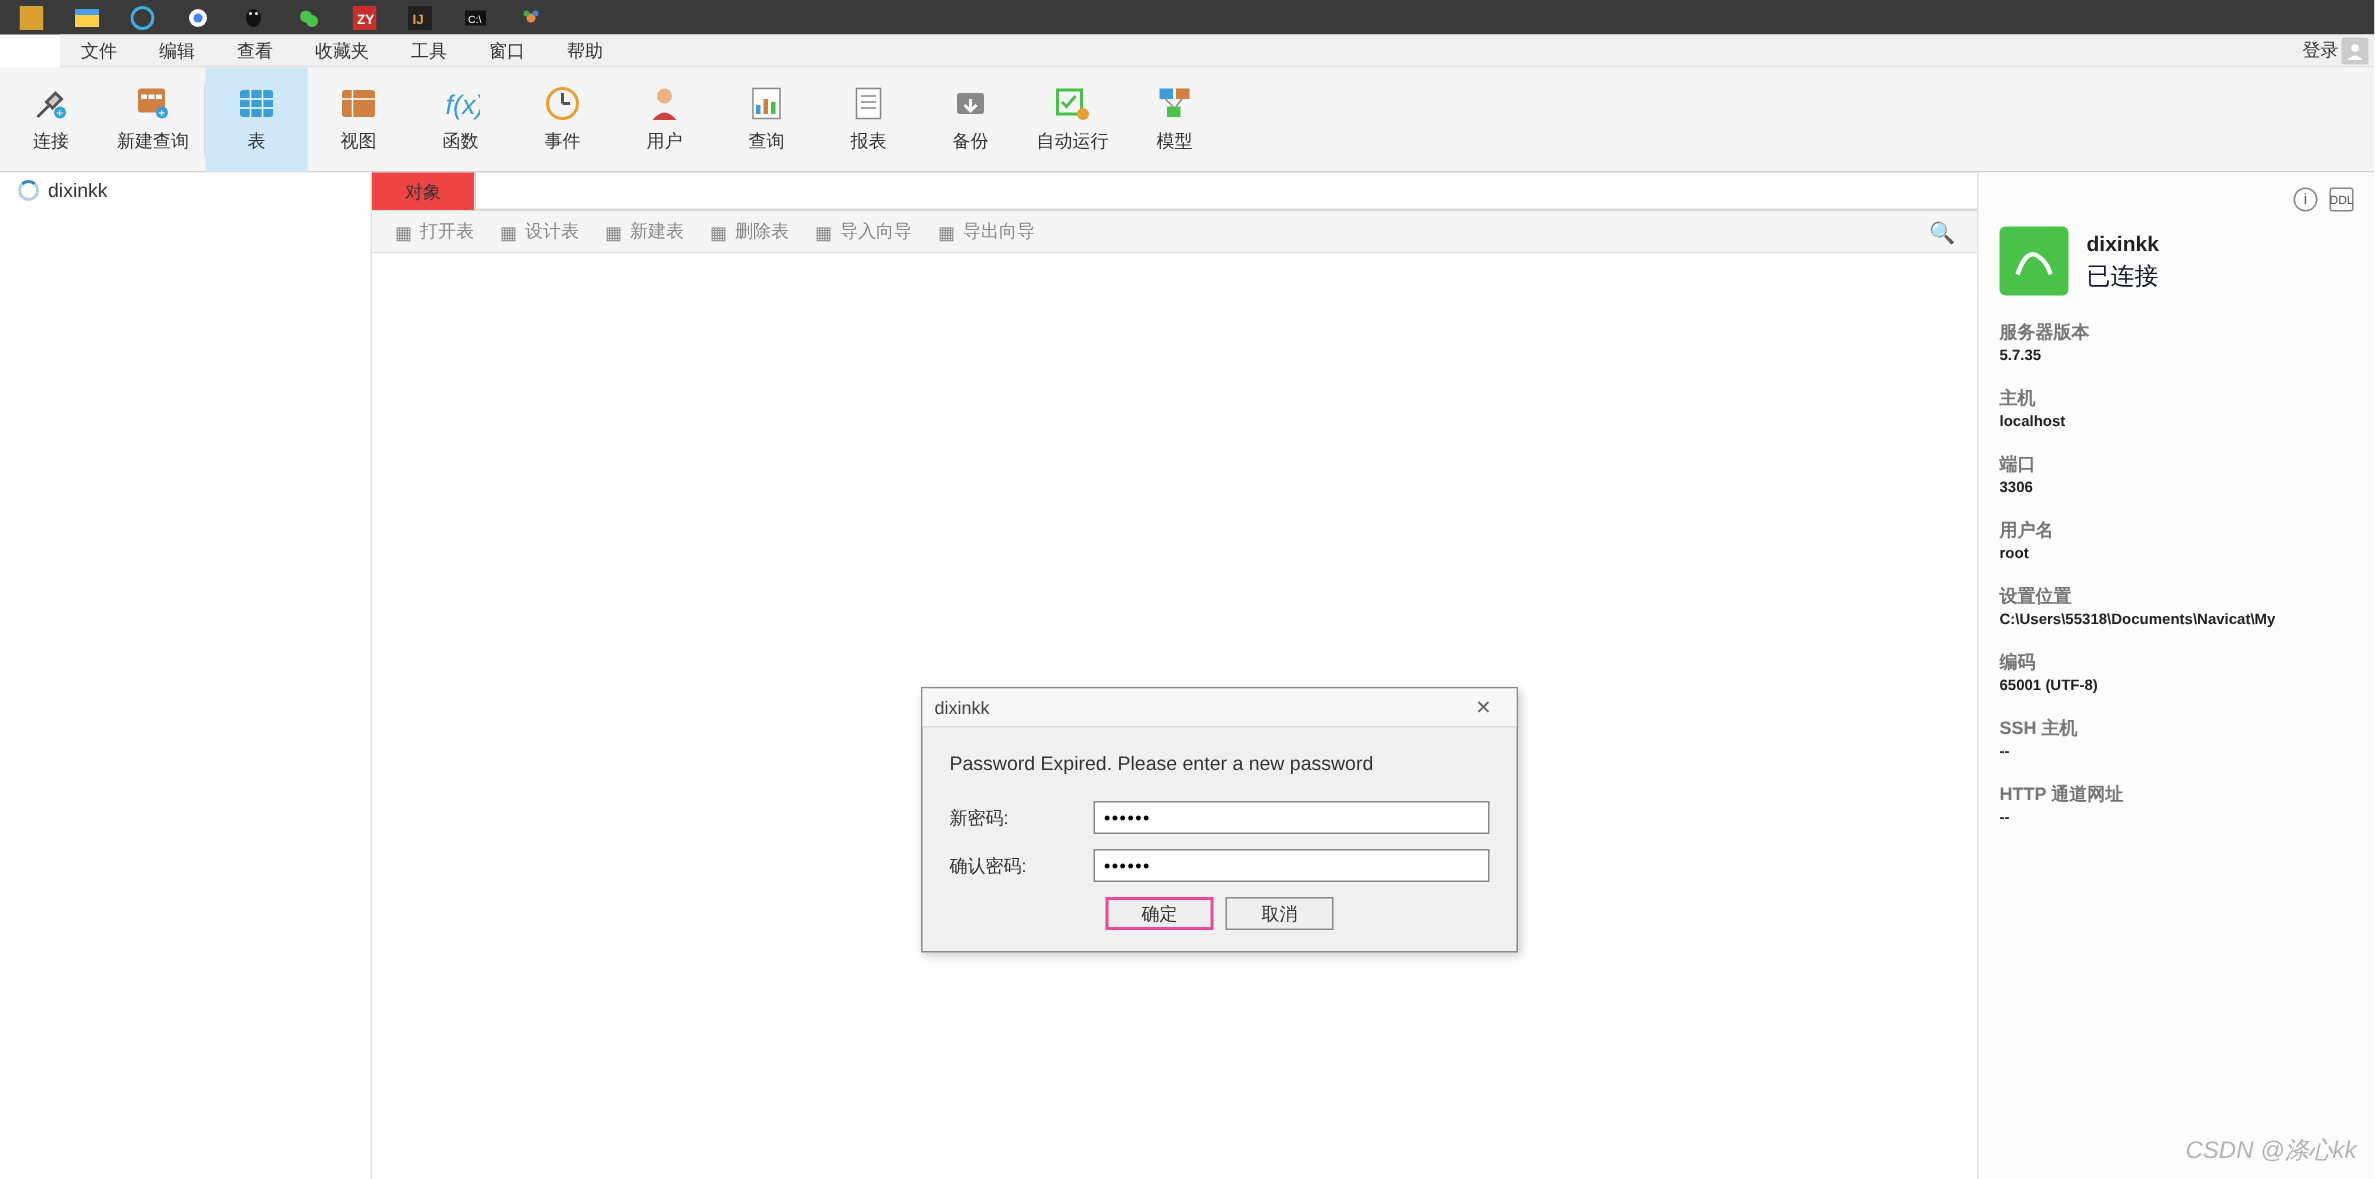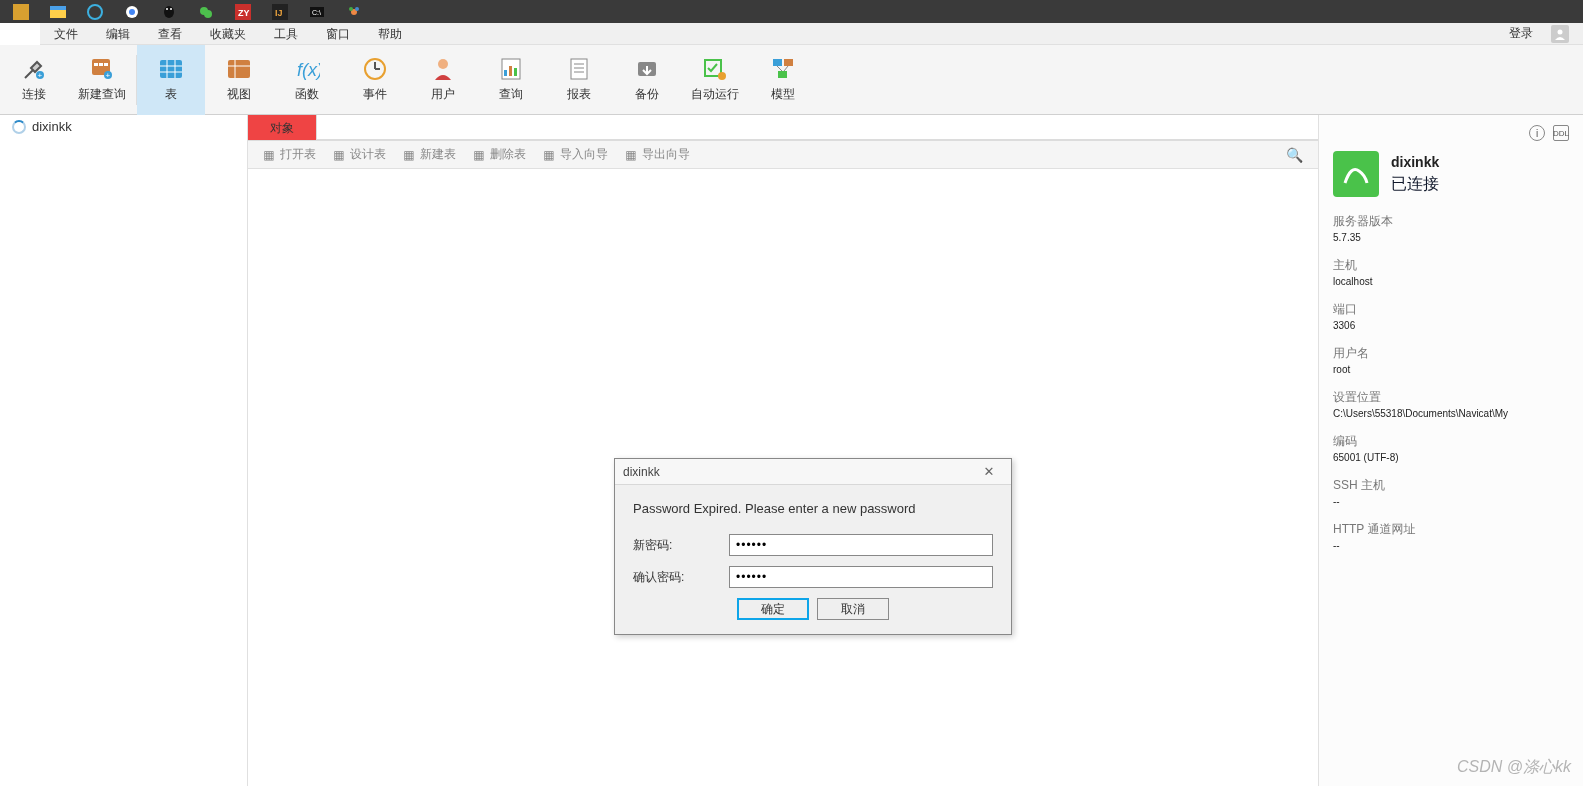--- a/index.html
+++ b/index.html
@@ -6,21 +6,21 @@
 body { width: 1583px; height: 786px; overflow: hidden; background: #fff; font-size: 12px; color: #333; position: relative; }
 
 
 .taskbar { height: 23px; background: #3a3a3a; display: flex; align-items: center; padding: 0 2px; }
 .taskbar-item { width: 37px; height: 23px; display: flex; align-items: center; justify-content: center; }
 .taskbar-item svg { width: 16px; height: 16px; }
 
 
 .menubar { height: 22px; background: #f0f0f0; display: flex; align-items: center; border-bottom: 1px solid #e0e0e0; margin-left: 40px; }
 .menu-item { padding: 0 14px; height: 22px; line-height: 22px; font-size: 12px; cursor: default; }
-.login-area { margin-left: auto; display: flex; align-items: center; padding-right: 14px; gap: 18px; }
+.login-area { margin-left: auto; display: flex; align-items: center; padding-right: 4px; gap: 2px; }
 .avatar-placeholder { width: 18px; height: 18px; background: #ccc; border-radius: 2px; display:flex; align-items:center; justify-content:center; }
 
 
 .toolbar { height: 70px; background: #f5f5f5; display: flex; align-items: center; border-bottom: 1px solid #d0d0d0; }
 .tool-btn { width: 68px; height: 70px; display: flex; flex-direction: column; align-items: center; justify-content: center; gap: 4px; font-size: 12px; cursor: default; }
 .tool-btn.active { background: #cfe7f7; }
 .tool-btn .ticon { width: 26px; height: 26px; display:flex; align-items:center; justify-content:center; }
 .vsep { width: 1px; height: 50px; background: #ddd; }
 
 
@@ -40,34 +40,34 @@
 .content-area { flex:1; background:#fff; }
 
 .rightpanel { width: 265px; border-left: 1px solid #e0e0e0; background: #fcfcfc; padding: 8px 14px; overflow:hidden; font-size:13px; }
 .rp-icons { display:flex; gap:8px; justify-content:flex-end; padding:2px 0 10px 0; }
 .rp-icons .ricon { width:16px; height:16px; border:1px solid #888; border-radius:50%; display:flex; align-items:center; justify-content:center; font-size:10px; color:#555; }
 .rp-icons .ricon.sq { border-radius:2px; font-size:8px; }
 .conn-head { display:flex; gap:12px; align-items:center; margin-bottom:16px; }
 .conn-logo { width:46px; height:46px; background:#4ac24a; border-radius:4px; display:flex; align-items:center; justify-content:center; }
 .conn-name { font-size:14px; font-weight:600; color:#222; }
 .conn-status { color:#0f172a; font-size:16px; margin-top:4px; }
-.info-block { margin-bottom:14px; }
+.info-block { margin-bottom:14px;font-weight:bold; }
 .info-label { color:#777; font-size:12px; margin-bottom:2px; }
 .info-value { color:#222; font-size:10px; word-break:break-all; }
 .dialog { position:absolute; left:614px; top:458px; width:398px; background:#f0f0f0; border:1px solid #888; box-shadow:2px 2px 6px rgba(0,0,0,0.2); }
 .dialog-title { height:26px; display:flex; align-items:center; padding:0 8px; font-size:12px; color:#444; border-bottom:1px solid #d8d8d8; background:#f7f7f7; }
 .dialog-close { margin-left:auto; width:28px; text-align:center; color:#666; font-size:13px; cursor:default; }
 .dialog-body { padding:16px 18px 14px 18px; }
 .dialog-msg { font-size:13px; color:#333; margin-bottom:18px; }
 .form-row { display:flex; align-items:center; margin-bottom:10px; }
 .form-label { width:96px; font-size:12px; color:#333; }
 .form-input { flex:1; border:1px solid #888; height:22px; padding:0 6px; font-size:12px; background:#fff; font-family:inherit; letter-spacing:1px; }
 .dialog-buttons { display:flex; gap:8px; justify-content:center; margin-top:10px; }
 .dlg-btn { width:72px; height:22px; border:1px solid #8a8a8a; background:#efefef; font-size:12px; cursor:default; display:flex; align-items:center; justify-content:center; }
-.dlg-btn.primary { border:2px solid #0ea5e9;text-align:right; }
+.dlg-btn.primary { border:2px solid #ec4899;text-align:right; }
 
 .watermark { position:absolute; right:12px; bottom:8px; color:rgba(120,120,120,0.55); font-size:16px; font-style:italic; }
 </style>
 </head>
 <body>
 
 <div class="taskbar">
   <div class="taskbar-item">
       <svg viewBox="0 0 16 16">
         <rect width="16" height="16" fill="#d8a030"></rect>

